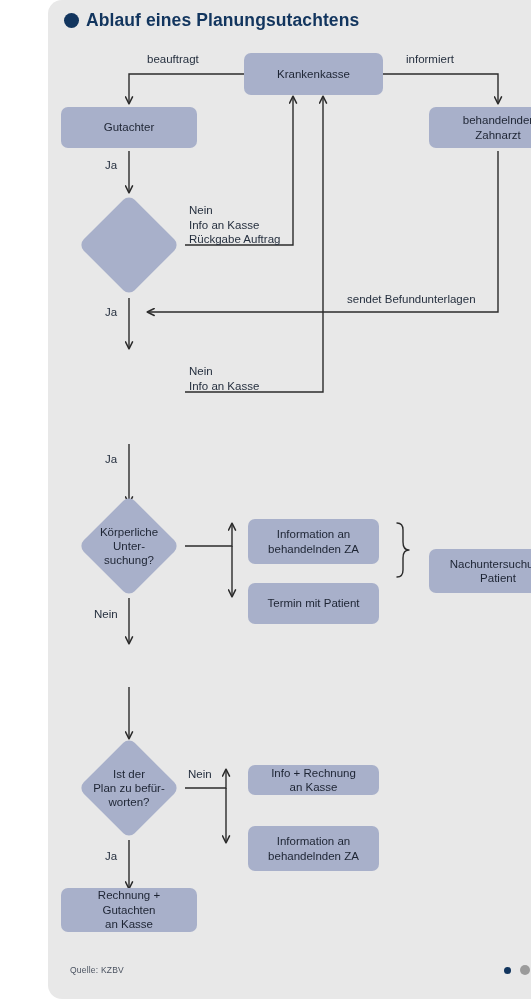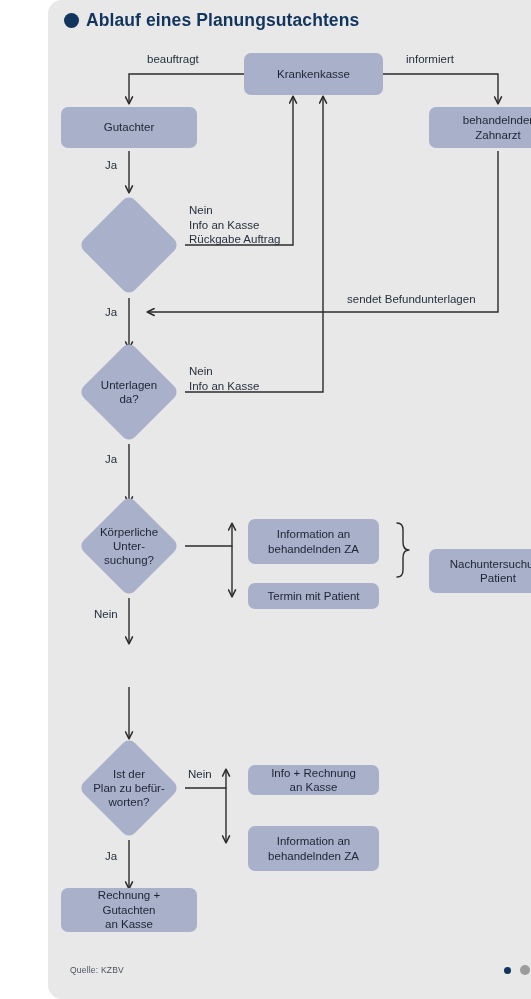--- a/index.html
+++ b/index.html
@@ -122,21 +122,21 @@
 
   <div class="node" style="left:381px;top:107px;width:138px;height:41px;">
     <span>behandelnder Zahnarzt</span>
   </div>
 
   <div class="node" style="left:200px;top:519px;width:131px;height:45px;white-space:pre-line;">
     <span style="white-space:pre-line;">Information an
 behandelnden ZA</span>
   </div>
 
-  <div class="node" style="left:200px;top:583px;width:131px;height:26px;">
+  <div class="node" style="left:200px;top:583px;width:131px;height:41px;">
     <span>Termin mit Patient</span>
   </div>
 
   <div class="node" style="left:381px;top:549px;width:138px;height:44px;white-space:pre-line;">
     <span style="white-space:pre-line;">Nachuntersuchung
 Patient</span>
   </div>
 
 
   <div class="node" style="left:200px;top:765px;width:131px;height:30px;white-space:pre-line;">
@@ -151,25 +151,20 @@
 
   <div class="node" style="left:13px;top:888px;width:136px;height:44px;white-space:pre-line;">
     <span style="white-space:pre-line;">Rechnung + Gutachten
 an Kasse</span>
   </div>
 
   <div class="diamond" style="left:27px;top:191px;width:108px;height:108px;">
     <span class="dshape"></span>
   </div>
 
-  <div class="diamond" style="left:27px;top:338px;width:108px;height:108px;">
-    <span class="dshape"></span>
-    <span class="dtext" style="white-space:pre-line;">Unterlagen
-da?</span>
-  </div>
 
   <div class="diamond" style="left:27px;top:492px;width:108px;height:108px;">
     <span class="dshape"></span>
     <span class="dtext" style="white-space:pre-line;">Körperliche
 Unter-
 suchung?</span>
   </div>
 
   <div class="diamond" style="left:27px;top:734px;width:108px;height:108px;">
     <span class="dshape"></span>

